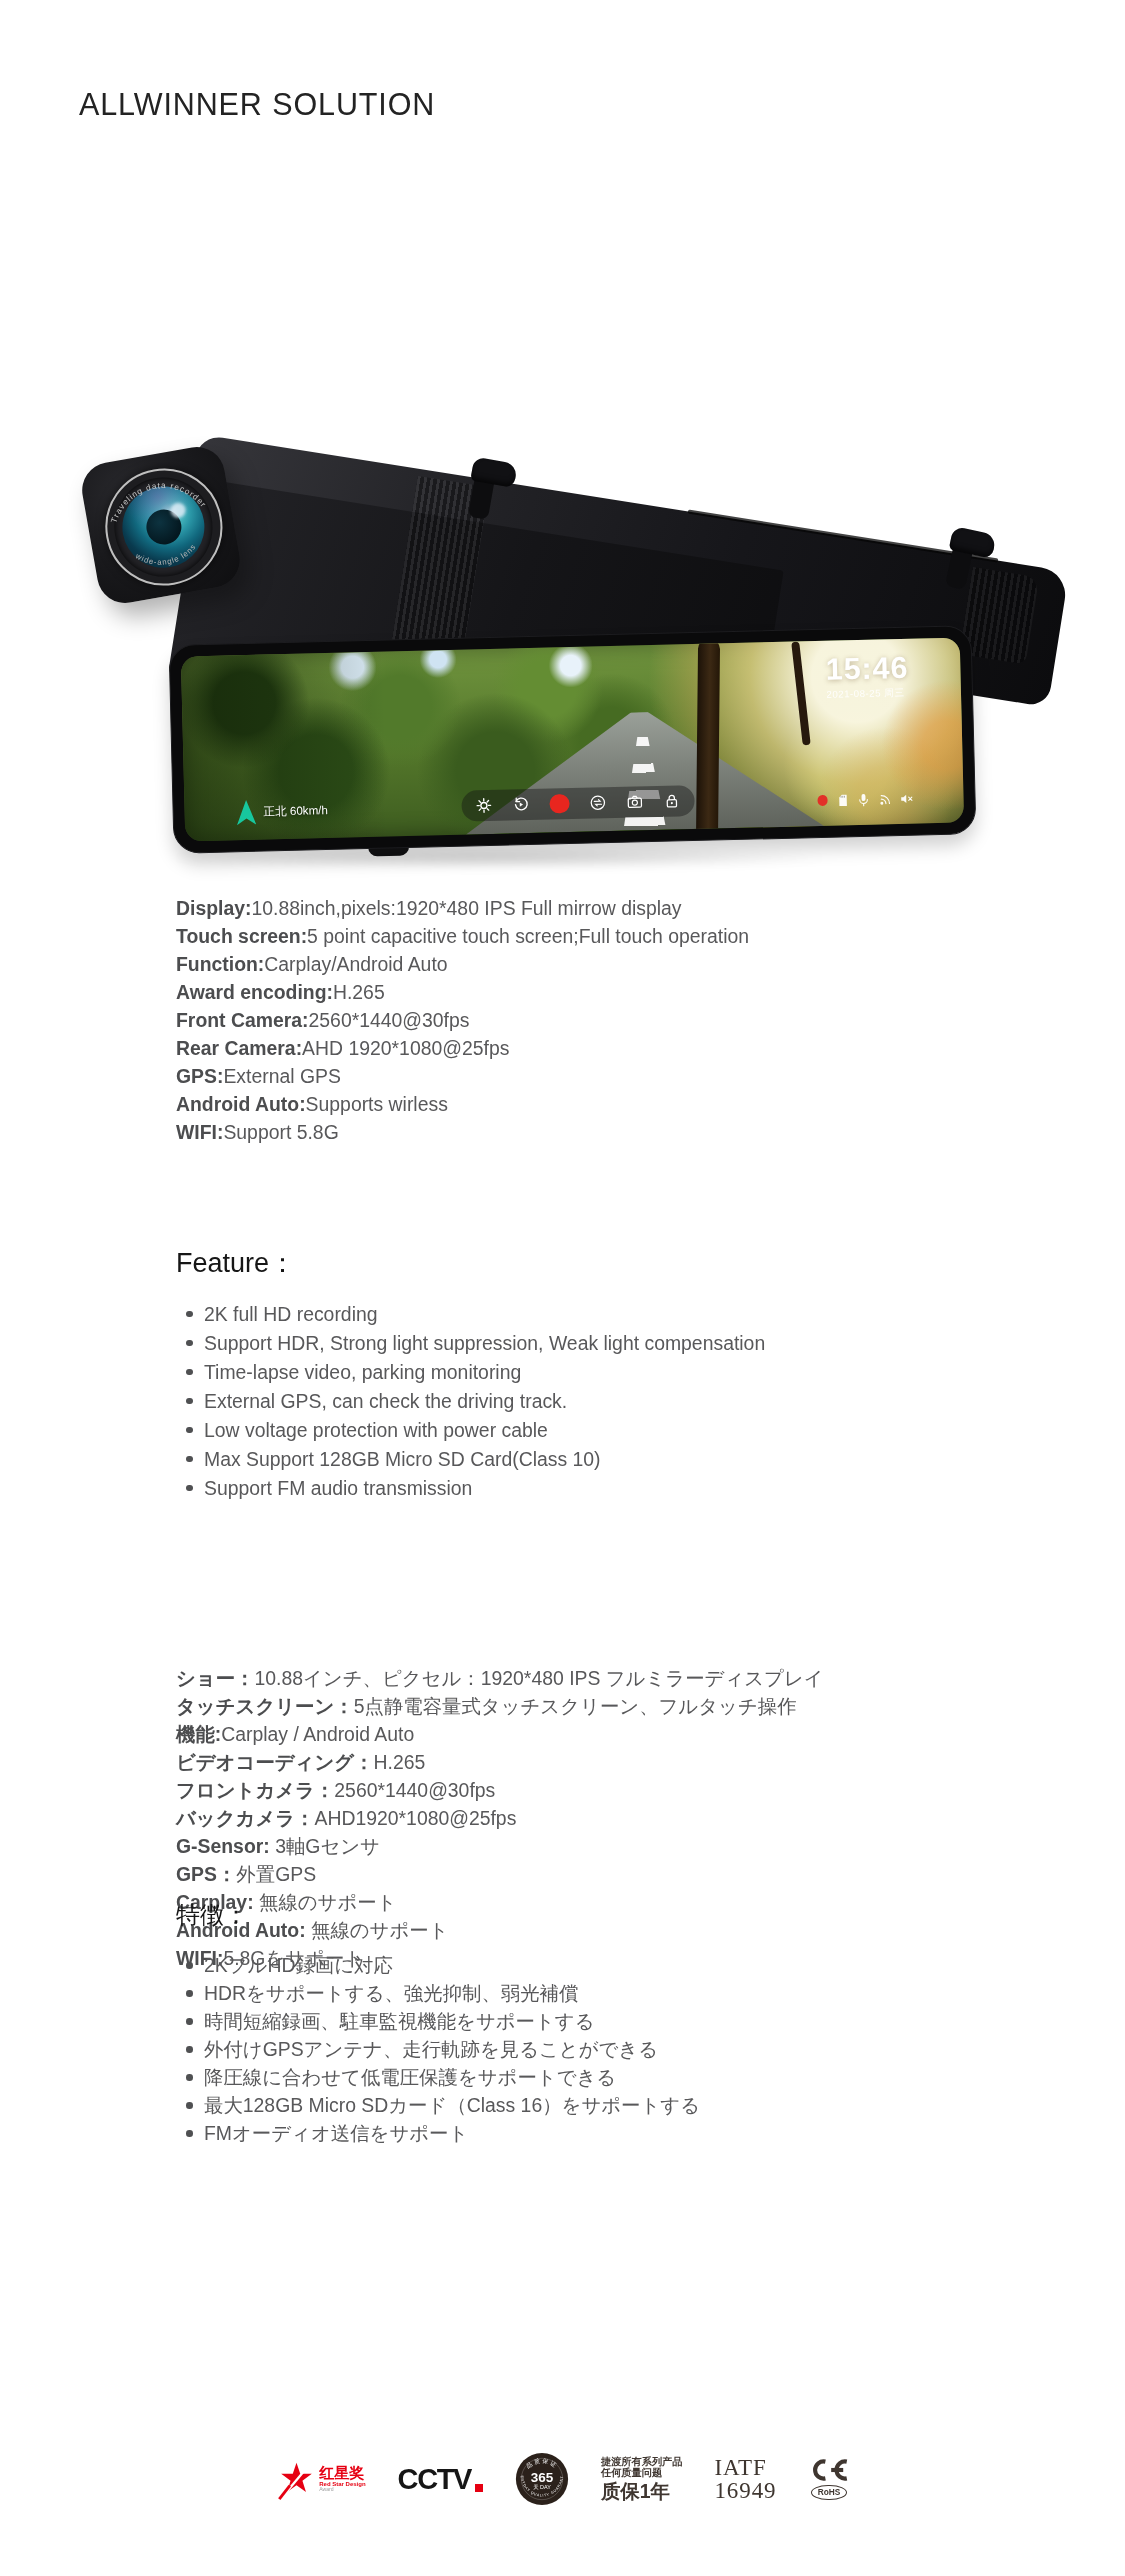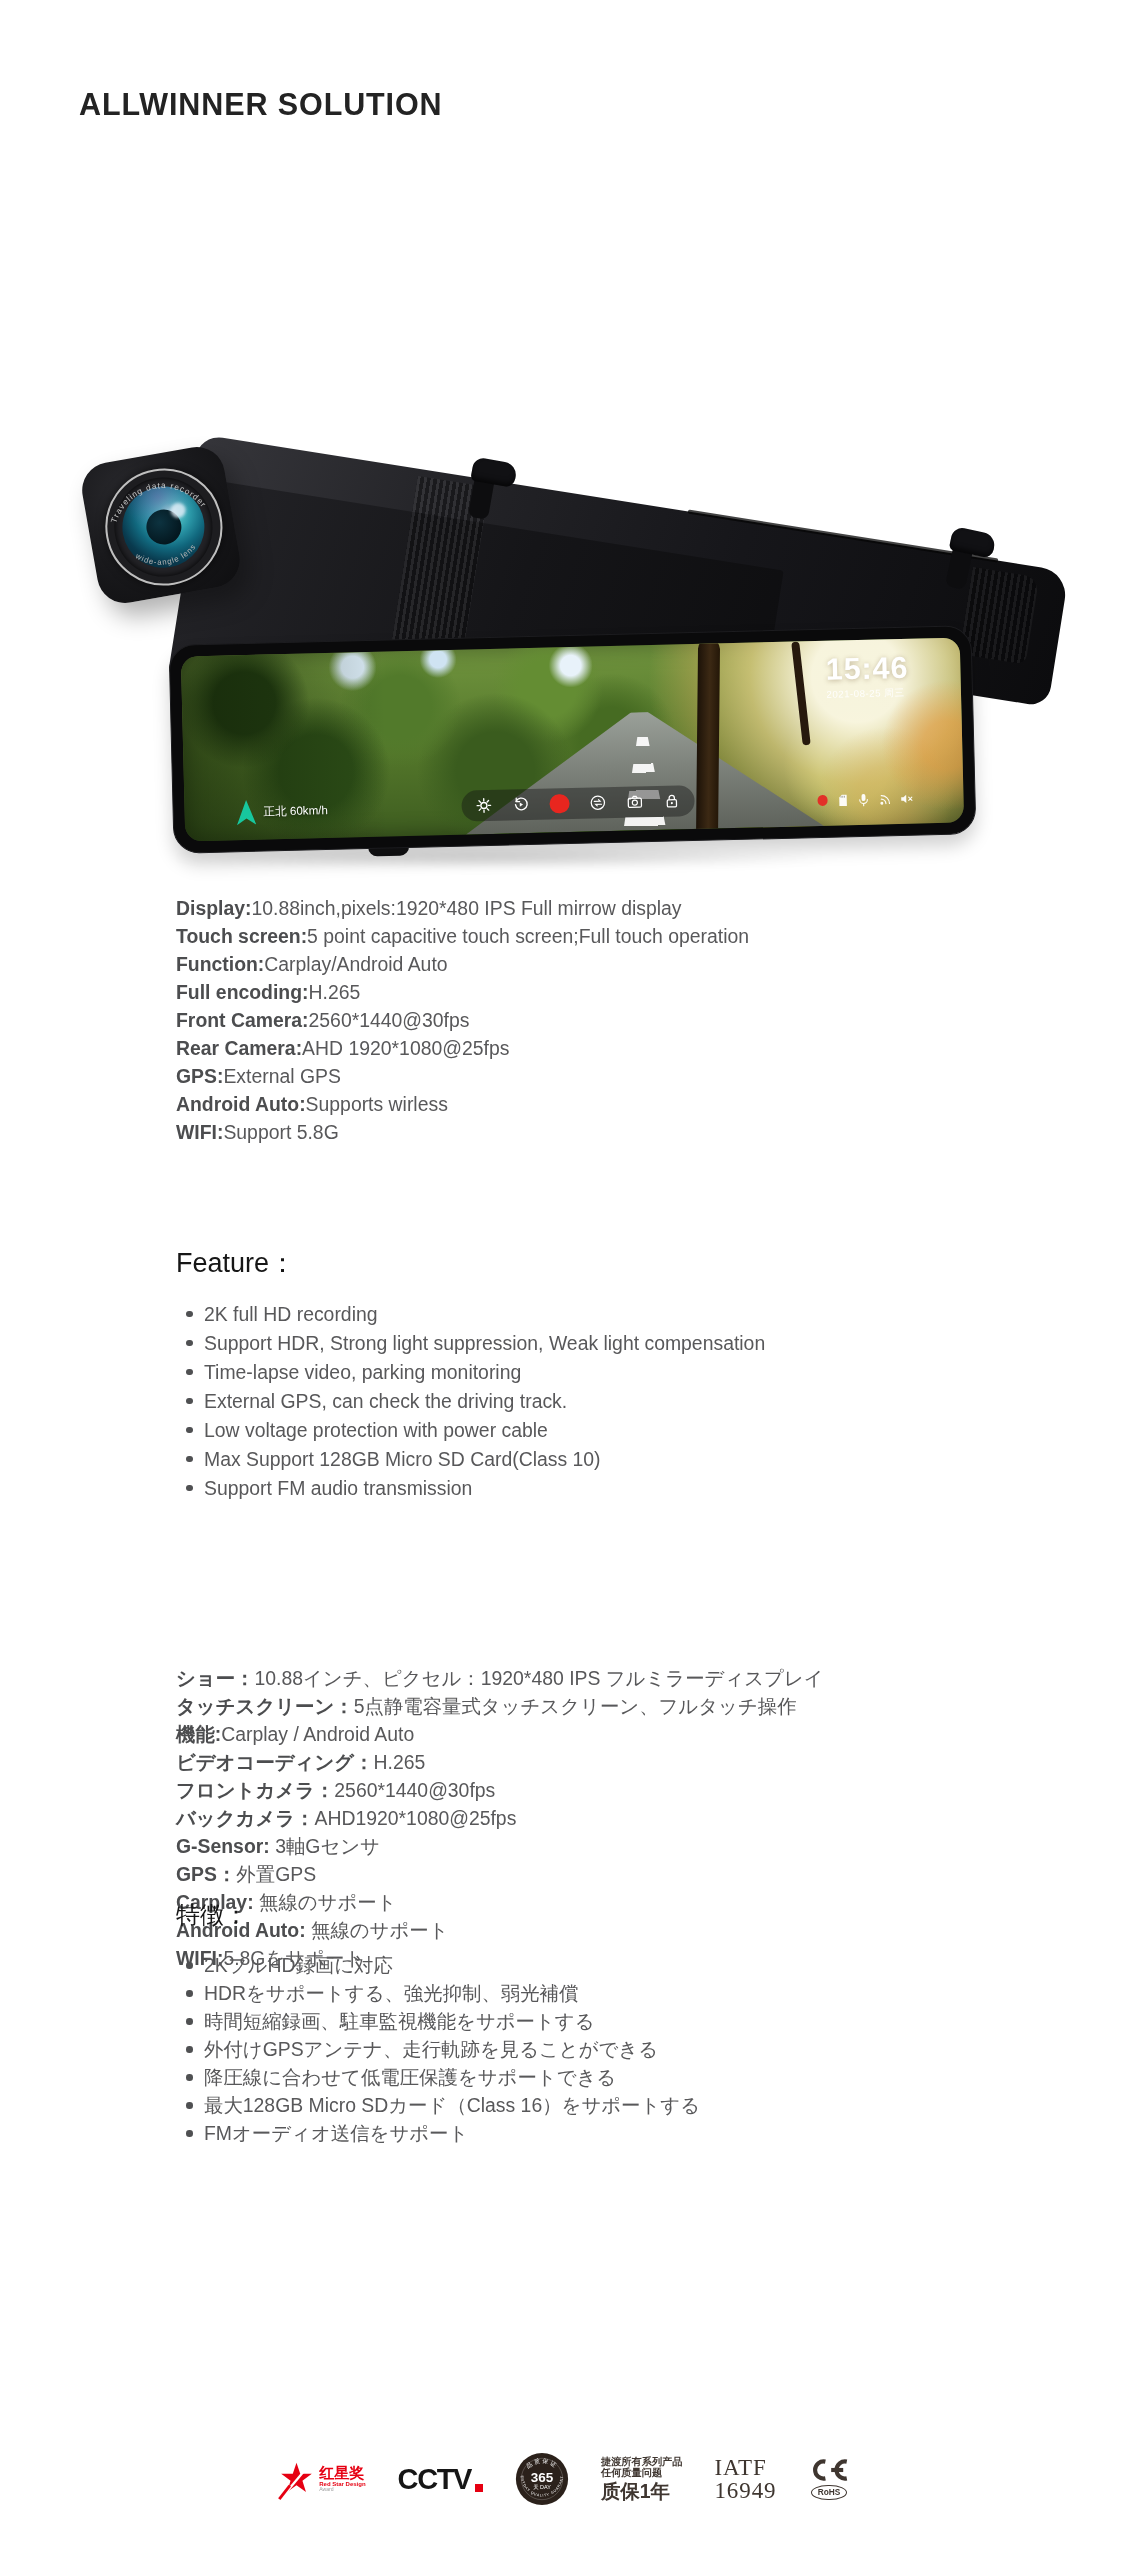--- a/index.html
+++ b/index.html
@@ -1,21 +1,21 @@
 <!DOCTYPE html>
 <html style="font-size:15px"><head>
 <meta charset="utf-8">
 <style>
   html,body{margin:0;padding:0;}
   body{width:1126px;height:2576px;background:#ffffff;position:relative;overflow:hidden;
        font-family:"Liberation Sans","DejaVu Sans",sans-serif;color:#58585a;}
   .abs{position:absolute;}
 
   
-  #page-title{left:79px;top:67px;font-size:30.5px;font-weight:bold;letter-spacing:0.9px;color:#232323;}
+  #page-title{left:79px;top:67px;font-size:30.5px;font-weight:normal;letter-spacing:0.9px;color:#232323;}
   #product-name{left:0;top:686px;width:100%;text-align:center;font-size:37px;letter-spacing:0.9px;color:#121214;font-weight:400;}
 
   
   #device{left:0;top:208px;width:1126px;height:462px;}
   .back-a{position:absolute;left:199px;top:226px;width:881px;height:137px;transform:rotate(9deg);transform-origin:0 0;
           background:linear-gradient(100deg,#36363b 0%,#242428 28%,#16161a 62%,#0c0c0e 100%);
           border-radius:24px 28px 20.3px 7.4px;}
   .back-b{position:absolute;left:199px;top:270px;width:592px;height:203px;transform:rotate(9deg);transform-origin:0 0;
           background:linear-gradient(100deg,#232327 0%,#151518 55%,#0e0e10 100%);border-radius:3.7px 3.7px 33px 13px;}
   .back-slot{position:absolute;left:686px;top:326px;width:314px;height:3.7px;background:#050505;opacity:.75;
@@ -248,21 +248,21 @@
 <div id="product-name" class="abs">X681</div>
 
 <div id="specs-en" class="spec-block">
 
     <div class="spec-row"><span class="spec-label">Display:</span><span class="spec-value">10.88inch,pixels:1920*480 IPS Full mirrow display</span></div>
 
     <div class="spec-row"><span class="spec-label">Touch screen:</span><span class="spec-value">5 point capacitive touch screen;Full touch operation</span></div>
 
     <div class="spec-row"><span class="spec-label">Function:</span><span class="spec-value">Carplay/Android Auto</span></div>
 
-    <div class="spec-row"><span class="spec-label">Full encoding:</span><span class="spec-value">H.265</span></div>
+    <div class="spec-row"><span class="spec-label">Award encoding:</span><span class="spec-value">H.265</span></div>
 
     <div class="spec-row"><span class="spec-label">Front Camera:</span><span class="spec-value">2560*1440@30fps</span></div>
 
     <div class="spec-row"><span class="spec-label">Rear Camera:</span><span class="spec-value">AHD 1920*1080@25fps</span></div>
 
 
     <div class="spec-row"><span class="spec-label">GPS:</span><span class="spec-value">External GPS</span></div>
 
 
     <div class="spec-row"><span class="spec-label">Android Auto:</span><span class="spec-value">Supports wirless</span></div>

